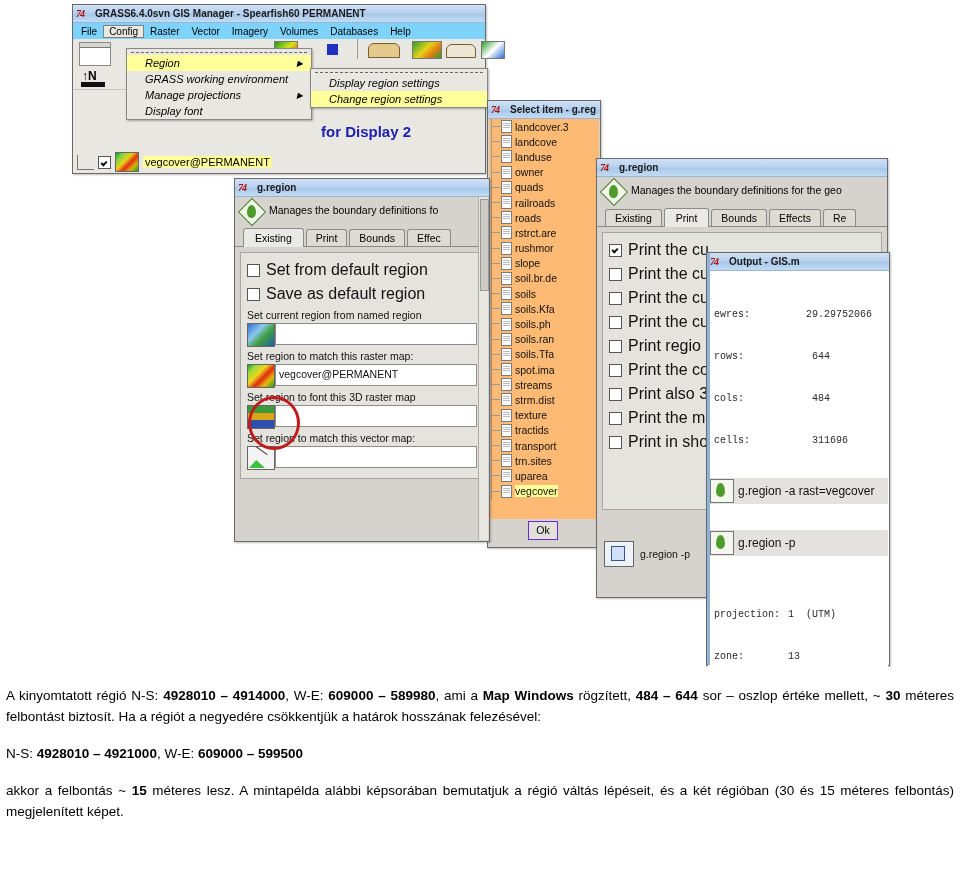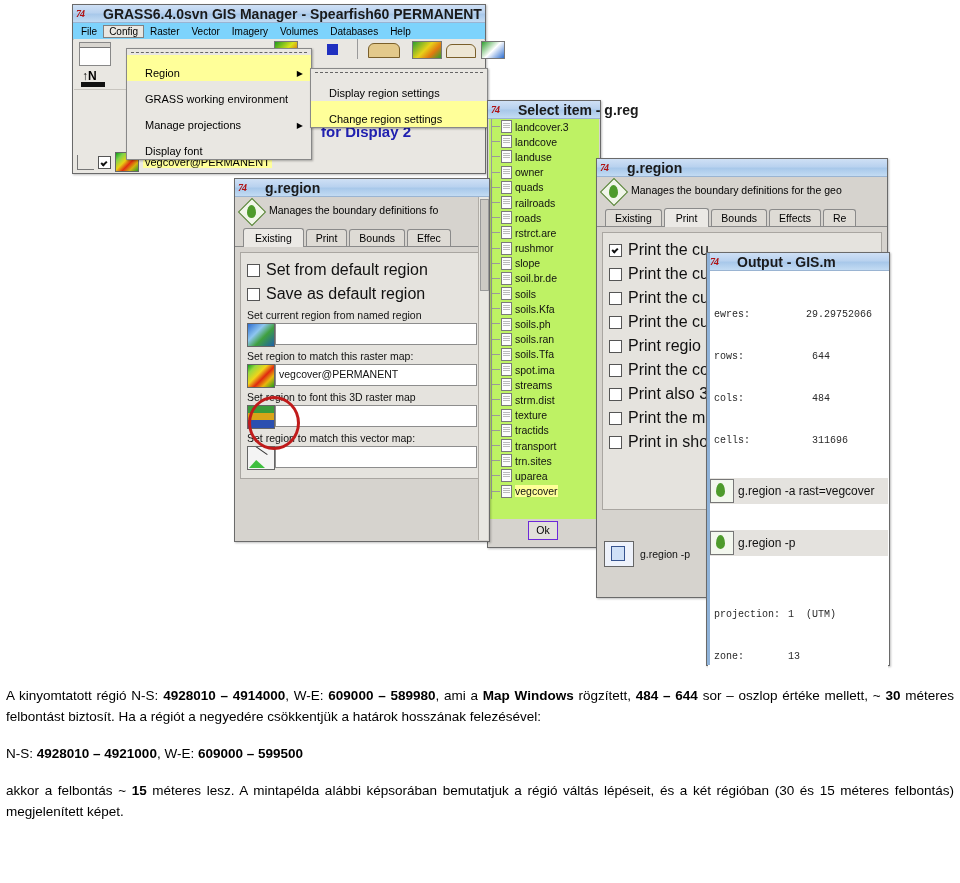--- a/index.html
+++ b/index.html
@@ -6,26 +6,26 @@
   body{
     width:960px;height:883px;background:#ffffff;
     font-family:"Liberation Sans",sans-serif;
     position:relative;overflow:hidden;
   }
   .screens{position:absolute;left:0;top:0;width:960px;height:680px;}
 
   
   .win{position:absolute;background:#d6d3ce;border:1px solid #6a6a6a;
        box-shadow:1px 1px 2px rgba(0,0,0,.25);}
-  .titlebar{height:17px;display:flex;align-items:center;gap:19px;
+  .titlebar{height:17px;display:flex;align-items:center;gap:11px;
        background:linear-gradient(to bottom,#cfe0f5 0%,#b9d2ef 45%,#a8c8ea 55%,#c3dbf3 100%);
        border-bottom:1px solid #9ab4d2;padding:0 3px;}
   .titlebar .tlogo{color:#b01010;font-weight:bold;font-size:10px;font-style:italic;
        letter-spacing:-1px;font-family:"Liberation Serif",serif;}
-  .titlebar .ttext{font-size:14px;color:#1a1a1a;white-space:nowrap;font-weight:bold;}
+  .titlebar .ttext{font-size:10px;color:#1a1a1a;white-space:nowrap;font-weight:bold;}
 
   
   #gisman{left:72px;top:4px;width:412px;height:168px;background:#e9e7e2;}
   #gisman .menubar{height:16px;display:flex;align-items:center;background:#7dd3fc;
        border-bottom:1px solid #c8c5bf;padding-left:2px;}
   #gisman .menubar .mi{font-size:10px;padding:1px 6px;color:#000;white-space:nowrap;}
   #gisman .menubar .mi.active{background:#e9e7e2;border:1px solid #808080;padding:0px 5px;}
   .toolstrip{position:absolute;left:1px;top:34px;width:410px;height:50px;background:#e9e7e2;
        border-bottom:1px solid #c8c5bf;}
   .tbtn{position:absolute;width:30px;height:22px;border:1px solid #888;background:#fff;}
@@ -35,22 +35,22 @@
   .tickbox:after{content:"";position:absolute;left:2px;top:4px;width:4px;height:2px;
        border-left:2px solid #111;border-bottom:2px solid #111;transform:rotate(-45deg);}
   .layerlabel{font-size:11px;background:#ffff99;padding:0 2px;color:#000;white-space:nowrap;}
   .minithumb{width:22px;height:18px;border:1px solid #666;
        background:linear-gradient(135deg,#11a11a 0%,#7fd24a 20%,#e8d215 42%,#e03010 60%,#d6b00e 78%,#2aa02a 100%);}
   .display2{position:absolute;left:248px;top:118px;font-size:15px;font-weight:bold;
        color:#2020b0;white-space:nowrap;font-family:"Liberation Sans",sans-serif;}
 
   
   .menu{position:absolute;background:#e9e7e2;border:1px solid #888;box-shadow:1px 1px 2px rgba(0,0,0,.3);}
-  .menu .row{font-size:11px;padding:12px 8px 2px 18px;color:#000;white-space:nowrap;
-       display:flex;align-items:center;justify-content:space-between;gap:28px;}
+  .menu .row{font-size:11px;padding:2px 8px 2px 18px;color:#000;white-space:nowrap;
+       display:flex;align-items:center;justify-content:space-between;gap:28px;font-style:italic;}
   .menu .row.hl{background:#ffff99;}
   .menu .tear{border-top:1px dashed #666;margin:3px 4px 2px 4px;height:0;}
   .arr{font-size:8px;}
 
   
   .gw-head{display:flex;align-items:flex-start;gap:6px;padding:4px 6px 2px 6px;}
   .gw-desc{font-size:10.5px;color:#000;white-space:nowrap;padding-top:3px;}
   .grassicon{width:22px;height:24px;flex:0 0 auto;position:relative;}
   .grassicon .dia{position:absolute;left:1px;top:1px;width:18px;height:18px;background:#f1f6ea;
        border:1px solid #4d7a2a;transform:rotate(45deg);}
@@ -79,21 +79,21 @@
   .ic-vec:before{content:"";position:absolute;left:1px;bottom:1px;width:16px;height:8px;
        background:#3fbf3f;clip-path:polygon(0 100%,45% 0,100% 100%);}
   .ic-vec:after{content:"";position:absolute;left:3px;top:2px;width:18px;height:1px;
        background:#333;transform:rotate(35deg);}
   .ic-copy{background:#eef2fb;position:relative;}
   .ic-copy:after{content:"";position:absolute;left:6px;top:4px;width:12px;height:13px;
        border:1px solid #36538f;background:#cfe0f7;}
 
   
   #selwin{left:487px;top:100px;width:112px;height:446px;}
-  .listarea{position:absolute;left:1px;top:18px;width:110px;height:400px;background:#bef264;overflow:hidden;}
+  .listarea{position:absolute;left:1px;top:18px;width:110px;height:400px;background:#fdba74;overflow:hidden;}
   .li{height:15.2px;display:flex;align-items:center;gap:3px;padding-left:12px;font-size:10.5px;color:#111;
        white-space:nowrap;position:relative;}
   .li .treel{position:absolute;left:2px;top:0;width:10px;height:15.2px;}
   .li .treel:before{content:"";position:absolute;left:0;top:0;width:1px;height:15.2px;background:#9a9a9a;}
   .li .treel:after{content:"";position:absolute;left:0;top:7px;width:9px;height:1px;background:#9a9a9a;}
   .docico{width:9px;height:11px;border:1px solid #7a7a7a;background:#fdfdfd;flex:0 0 auto;position:relative;}
   .docico:after{content:"";position:absolute;left:1px;top:2px;right:1px;height:1px;
        box-shadow:0 2px 0 #bbb,0 4px 0 #bbb;background:#bbb;}
   .li.sel span.lbl{background:#ffff99;}
   .okbtn{position:absolute;left:40px;top:420px;width:28px;height:17px;background:#e2e0db;

